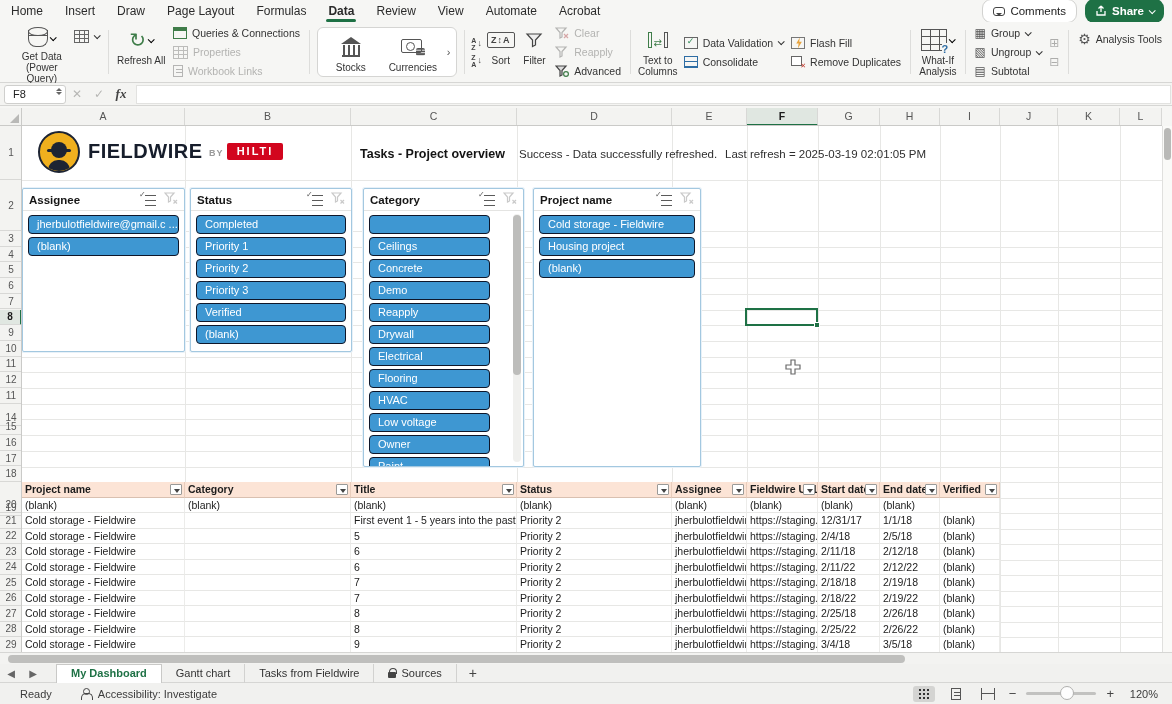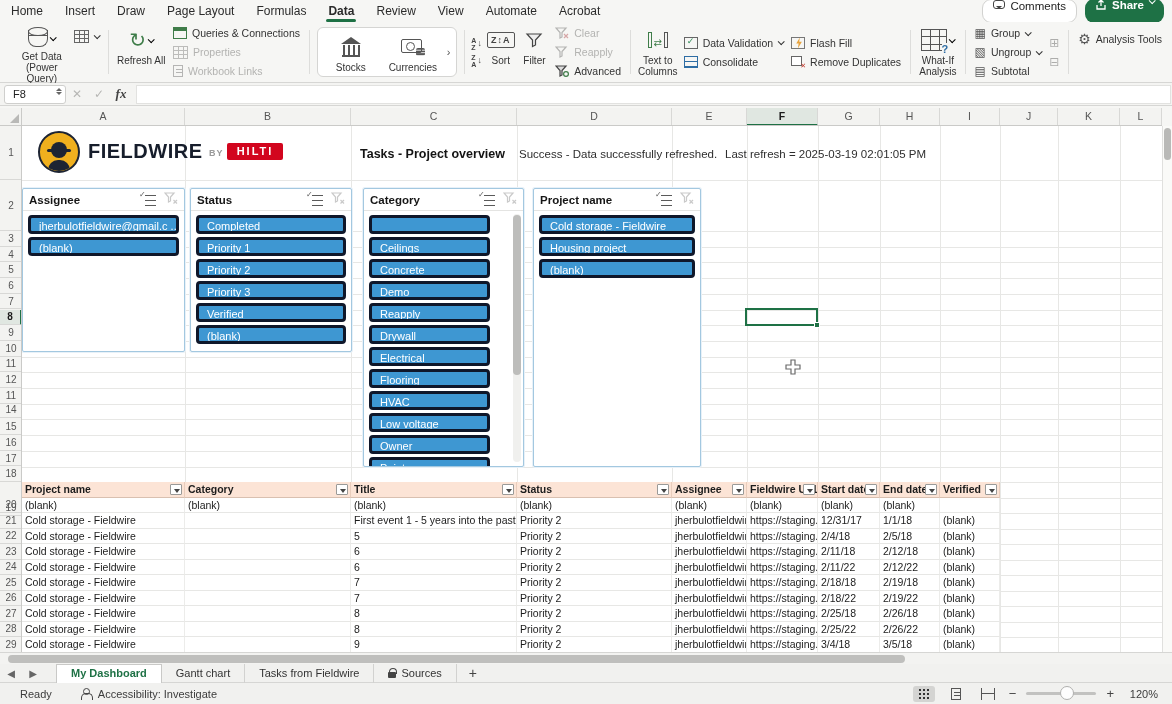--- a/index.html
+++ b/index.html
@@ -6,21 +6,21 @@
   html,body { width:1172px; height:704px; overflow:hidden; }
   body { font-family:"Liberation Sans","DejaVu Sans",sans-serif; background:#fff; position:relative; }
   #app { position:absolute; inset:0; width:1172px; height:704px; background:#f6f6f4; }
 
   
   .tabbar { position:absolute; left:0; top:0; width:1172px; height:22px; display:flex; align-items:center; background:#f6f6f4; }
   .tabbar .rtab { position:relative; padding:0 11px; font-size:12px; color:#2b2b2b; height:22px; line-height:22px; cursor:default; }
   .tabbar .rtab.active { font-weight:bold; }
   .tabbar .rtab.active::after { content:""; position:absolute; left:9px; right:9px; bottom:0; height:3px; background:#1e7145; border-radius:2px; }
   .tab-spacer { flex:1; }
-  .pill { height:24px; display:flex; align-items:flex-start; gap:5px; border-radius:9px; padding:0 10px; font-size:11.5px; margin-right:8px; }
+  .pill { height:24px; display:flex; align-items:center; gap:5px; border-radius:9px; padding:0 10px; font-size:11.5px; margin-right:8px; }
   .pill.comments { background:#fff; border:1px solid #d2d2d0; color:#222; }
   .pill.share { background:#1e7145; color:#fff; font-weight:bold; }
   .bubble { width:12px; height:9px; border:1.2px solid #444; border-radius:3px; position:relative; }
   .bubble::after { content:""; position:absolute; left:2px; bottom:-4px; border:3px solid transparent; border-top-color:#444; }
   .chv { display:inline-block; width:5px; height:5px; border-right:1.4px solid currentColor; border-bottom:1.4px solid currentColor; transform:rotate(45deg) translateY(-1px); }
 
   
   .ribbon { position:absolute; left:0; top:22px; width:1172px; height:61px; border-bottom:1px solid #d6d6d4; display:flex; align-items:stretch; padding:2px 6px 2px 14px; background:#f6f6f4; }
   .rdiv { width:1px; background:#dddddb; margin:6px 5px; }
   .bigbtn { width:66px; display:flex; flex-direction:column; align-items:center; justify-content:flex-start; padding-top:3px; }
@@ -107,21 +107,21 @@
   .slicer { position:absolute; background:#fff; border:1px solid #a3c8e0; border-radius:2px; box-shadow:0 0 0 1px #e8f1f8; overflow:hidden; }
   .slicer-head { height:22px; display:flex; align-items:center; padding:0 6px; border-bottom:1px solid #e4e4e2; }
   .slicer-title { font-size:11.5px; font-weight:bold; color:#161616; flex:1; white-space:nowrap; overflow:hidden; }
   .ms-icon { width:15px; height:12px; margin-right:8px; background:
       linear-gradient(#5a5a5a 1.5px,transparent 1.5px) 4px 1px/11px 5px no-repeat,
       linear-gradient(#5a5a5a 1.5px,transparent 1.5px) 4px 6px/11px 5px no-repeat,
       linear-gradient(#5a5a5a 1.5px,transparent 1.5px) 4px 11px/11px 2px no-repeat; position:relative; }
   .ms-icon::before { content:"✓"; position:absolute; left:-2px; top:-4px; font-size:8px; color:#5a5a5a; }
   svg.funnel-x { width:14px; height:13px; opacity:.45; }
   .slicer-items { position:absolute; left:0; right:0; top:23px; bottom:0; padding:3px 5px; overflow:hidden; }
-  .slicer-item { height:19px; margin-bottom:3px; background:#3e97d2; border:3px solid #0f172a; border-radius:4px; color:#fff; font-size:11px; line-height:17px; padding:0 8px; white-space:nowrap; overflow:hidden; }
+  .slicer-item { height:19px; margin-bottom:3px; background:#3e97d2; border:1px solid #0f172a; border-radius:4px; color:#fff; font-size:11px; line-height:17px; padding:0 8px; white-space:nowrap; overflow:hidden; }
   .slicer.scroll .slicer-item { margin-right:28px; }
   .sl-scroll { position:absolute; right:2px; top:25px; bottom:4px; width:8px; background:#f0f0ee; border-radius:4px; }
   .sl-thumb { position:absolute; left:0; top:1px; width:8px; height:160px; background:#bdbdbb; border-radius:4px; }
 
   
   .xtable { position:absolute; left:0; top:356px; width:978px; }
   .trow { display:flex; height:15.7px; }
   .trow.head { height:15.7px; }
   .tcell { height:100%; padding:0 3px; font-size:10.5px; color:#1c1c1c; line-height:15px; white-space:nowrap; overflow:hidden; border-right:1px solid #ececea; border-bottom:1px solid #e7e7e5; background:#fff; position:relative; }
   .trow.head .tcell { background:#fce4d6; font-weight:bold; border-right:1px solid #e9cdbc; border-bottom:1px solid #d9c0b0; padding-right:16px; }
@@ -424,21 +424,21 @@
       <div class="rowcell" style="top: 120.7px; height: 15.7px;">4</div>
       <div class="rowcell" style="top: 136.4px; height: 15.7px;">5</div>
       <div class="rowcell" style="top: 152.1px; height: 15.7px;">6</div>
       <div class="rowcell" style="top: 167.8px; height: 15.7px;">7</div>
       <div class="rowcell sel" style="top: 183.5px; height: 15.7px;">8</div>
       <div class="rowcell" style="top: 199.2px; height: 15.7px;">9</div>
       <div class="rowcell" style="top: 214.9px; height: 15.7px;">10</div>
       <div class="rowcell" style="top: 230.6px; height: 15.7px;">11</div>
       <div class="rowcell" style="top: 246.3px; height: 15.7px;">12</div>
       <div class="rowcell" style="top: 262px; height: 15.7px;">11</div>
-      <div class="rowcell" style="top: 276px; height: 15.7px;">14</div>
+      <div class="rowcell" style="top: 284px; height: 15.7px;">14</div>
       <div class="rowcell" style="top: 293.4px; height: 15.7px;">15</div>
       <div class="rowcell" style="top: 309.1px; height: 15.7px;">16</div>
       <div class="rowcell" style="top: 324.8px; height: 15.7px;">17</div>
       <div class="rowcell" style="top: 340.5px; height: 15.7px;">18</div>
       <div class="rowcell" style="top: 374px; height: 15.5px;">19</div>
       <div class="rowcell" style="top: 371.7px; height: 15.5px;">20</div>
       <div class="rowcell" style="top: 387.2px; height: 15.5px;">21</div>
       <div class="rowcell" style="top: 402.7px; height: 15.5px;">22</div>
       <div class="rowcell" style="top: 418.2px; height: 15.5px;">23</div>
       <div class="rowcell" style="top: 433.7px; height: 15.5px;">24</div>

